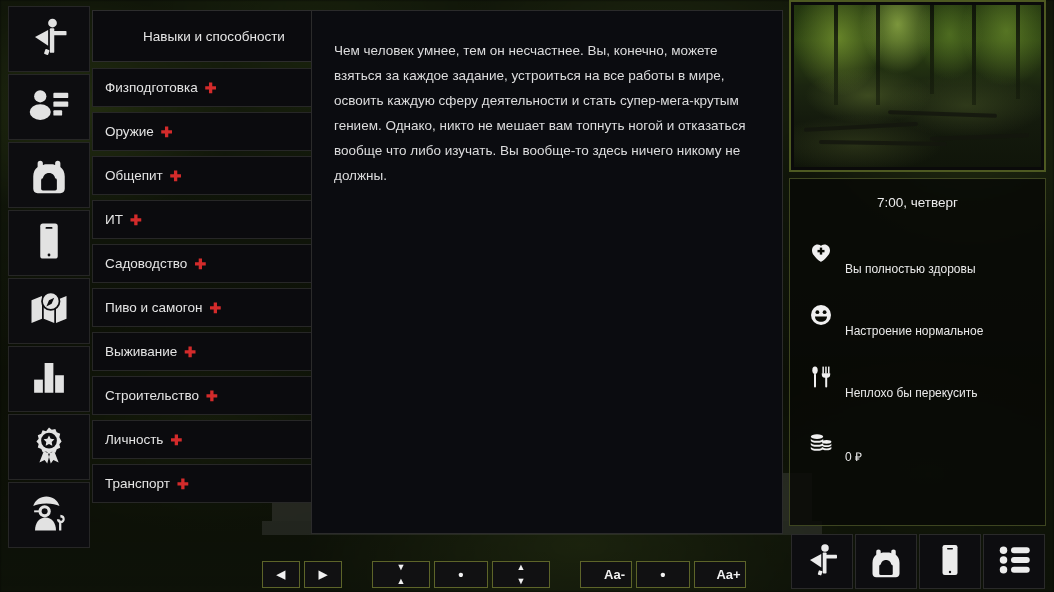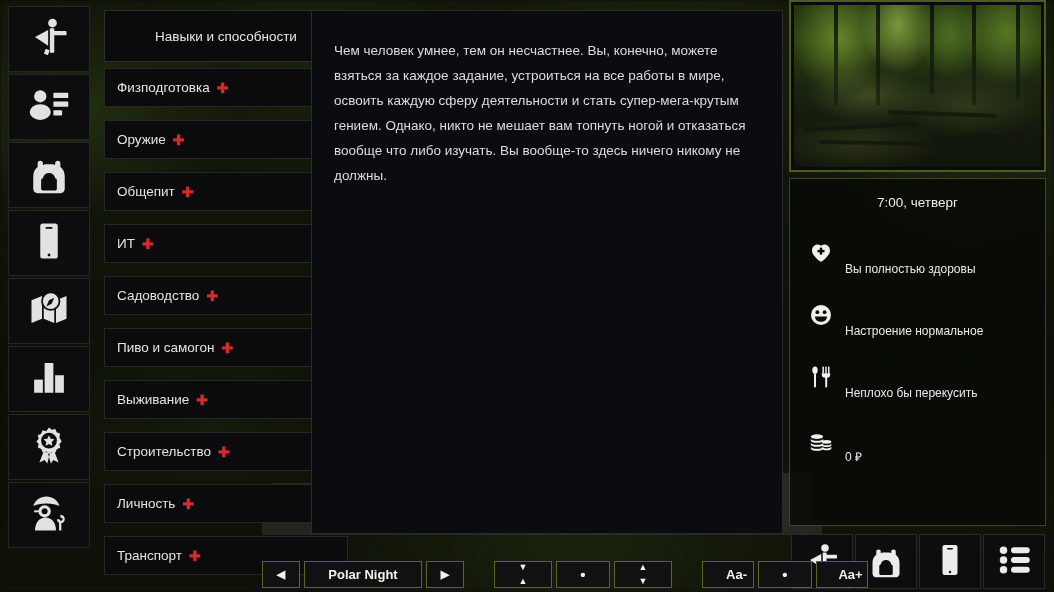--- a/index.html
+++ b/index.html
@@ -60,33 +60,33 @@
     width: 82px; height: 66px;
     background: #0d0d10;
     border: 1px solid #262626;
     display: flex; align-items: center; justify-content: center;
     cursor: pointer;
   }
   .rail-btn svg { width: 42px; height: 42px; fill: #e2e2e2; }
 
   
   #skills-col {
-    position: absolute; left: 104px; top: 10px;
+    position: absolute; left: 92px; top: 10px;
     width: 244px;
     z-index: 5;
   }
   #skills-title {
     height: 52px;
     background: #0b0b0e;
     border: 1px solid #2d2d2d;
     display: flex; align-items: center; justify-content: center;
     color: #e6e6e6; font-size: 13.5px;
     margin-bottom: 6px;
   }
-  #skills-list { display: flex; flex-direction: column; gap: 13px; }
+  #skills-list { display: flex; flex-direction: column; gap: 5px; }
   .skill-row {
     height: 39px;
     background: #0b0b0e;
     border: 1px solid #272727;
     display: flex; align-items: center;
     padding-left: 12px;
     cursor: pointer;
   }
   .skill-name { color: #e4e4e4; font-size: 13.5px; }
   .skill-plus {
@@ -502,21 +502,20 @@
             <rect x="20" y="33" width="25" height="8" rx="4"></rect>
           </svg>
       </span>
     </div>
   </div>
 
   <div id="toolbar">
     <div class="tb tb-arrow">
       <span class="glyph">◀</span>
     </div>
-    <div class="tb tb-theme">Polar Night</div>
     <div class="tb tb-arrow">
       <span class="glyph">▶</span>
     </div>
 
     <div class="tb-gap"></div>
 
     <div class="tb tb-step">
       <span class="stack">
         <span>▼</span>
         <span>▲</span>

